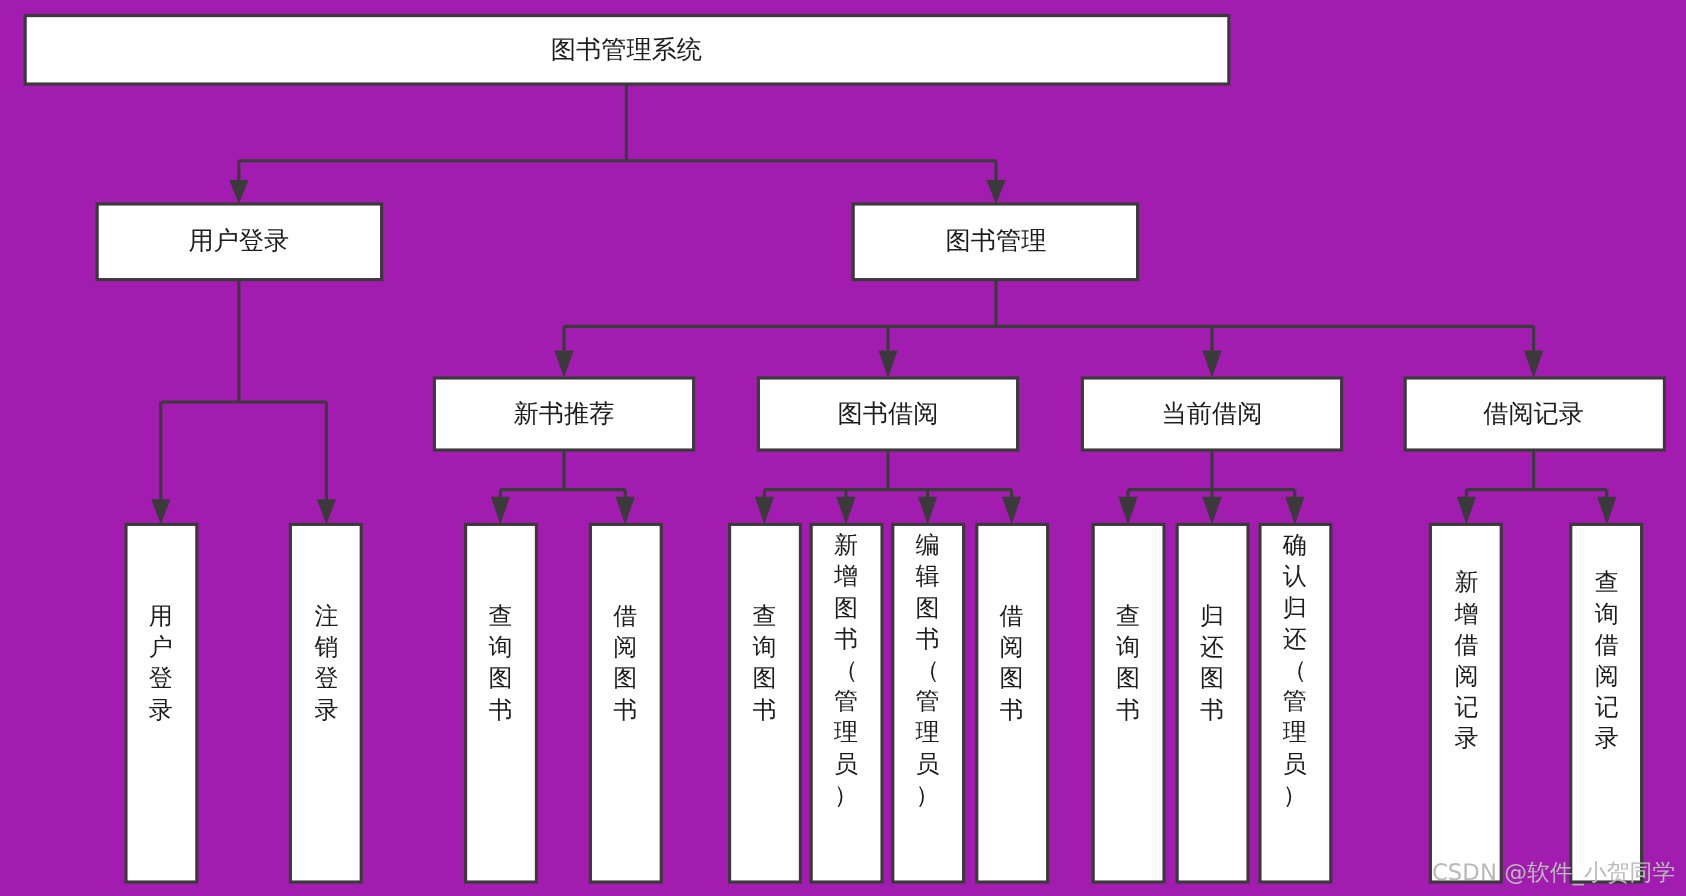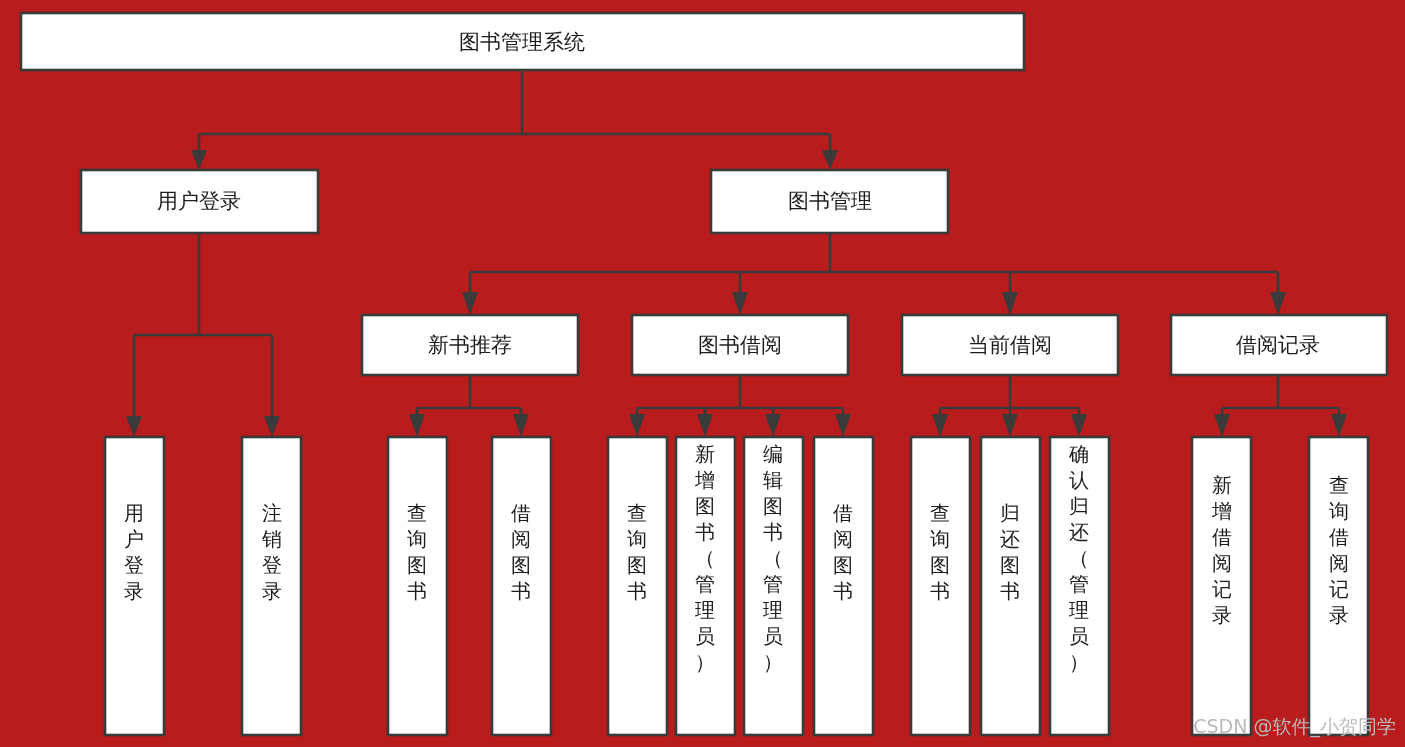--- a/index.html
+++ b/index.html
@@ -11,21 +11,21 @@
   body {
     width: 1405px;
     height: 747px;
     font-family: "DejaVu Sans", "Liberation Sans", sans-serif;
     overflow: hidden;
   }
   #diagram-root {
     position: relative;
     width: 1405px;
     height: 747px;
-    background: #b91c1c;
+    background: #a21caf;
   }
   svg.chart-svg {
     position: absolute;
     left: 0;
     top: 0;
     width: 1405px;
     height: 747px;
     display: block;
   }
   .node-box {

